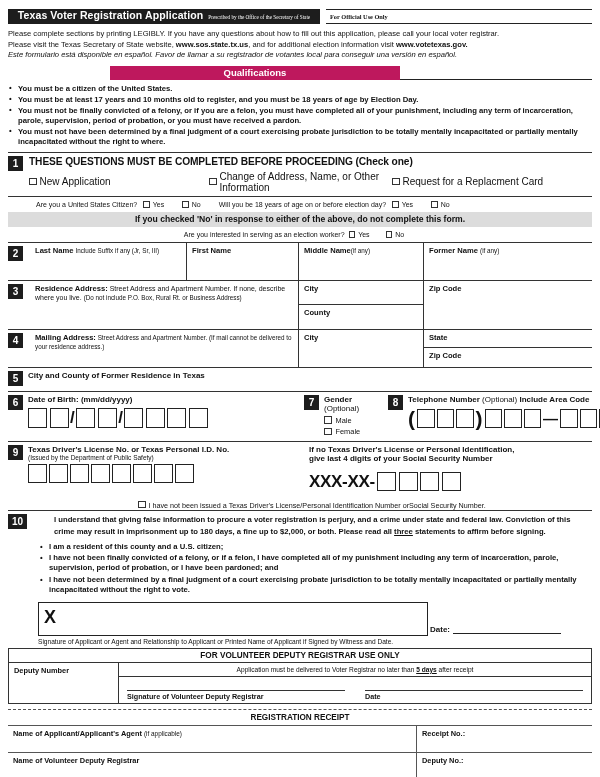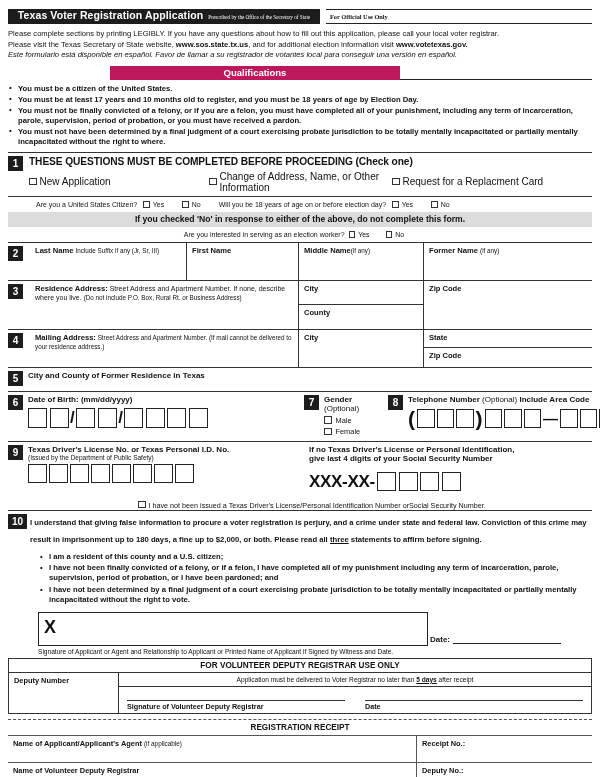--- a/index.html
+++ b/index.html
@@ -128,21 +128,21 @@
   .r9 { border-top: 1.4px solid #333; display: flex; padding-top: 3px; height: 64px; }
   .c9l { flex: 0 0 296px; display: flex; }
   .c9r { flex: 1; }
   .ssn-row { display: flex; align-items: center; gap: 2.5px; margin-top: 9px; text-align: right; }
   .xxx { font-size: 17px; font-weight: bold; letter-spacing: -.3px; }
   .nine-note { display: flex; align-items: flex-start; gap: 3px; font-size: 7.2px; padding-left: 130px; margin-top: -4px; }
 
   
   .r10 { border-top: 1.4px solid #333; display: flex; padding-top: 3px; }
   .s10-body { flex: 1; padding-left: 3px; }
-  .s10-p { font-size: 7.7px; font-weight: bold; line-height: 17px; }
+  .s10-p { font-size: 7.7px; font-weight: bold; line-height: 12px; margin-left: 24px; }
   .s10-p u { text-decoration: underline; }
   ul.b10 { list-style: none; margin-top: 4px; margin-left: 10px; }
   ul.b10 li { position: relative; padding-left: 9px; font-size: 7.7px; font-weight: bold; line-height: 10.3px; margin-bottom: 1px; }
   ul.b10 li::before { content: "•"; position: absolute; left: 0; }
 
   .sig-area { display: flex; align-items: flex-end; margin-top: 6px; padding-left: 30px; }
   .sig-box { width: 390px; height: 34px; border: 1.3px solid #222; position: relative; }
   .sig-x { position: absolute; left: 5px; top: 4px; font-size: 18px; font-weight: bold; }
   .sig-date { margin-left: 2px; font-size: 8px; font-weight: bold; display: flex; align-items: flex-end; gap: 3px; padding-bottom: 2px; }
   .sig-date .line { width: 108px; border-bottom: 1.1px solid #222; height: 9px; }

